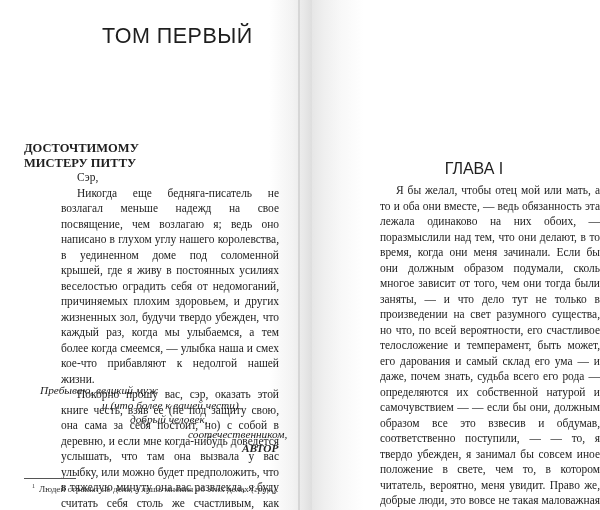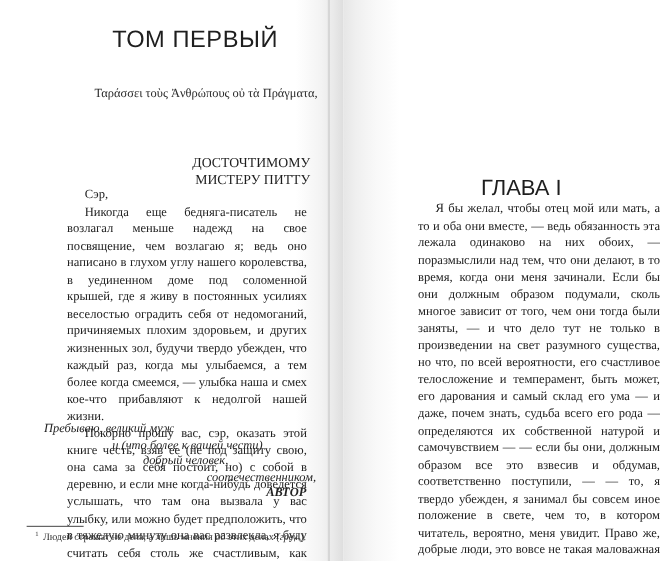--- a/index.html
+++ b/index.html
@@ -34,21 +34,21 @@
   }
   .epigraph {
     position: absolute; left: 62px; top: 78px; width: 196px;
     font-size: 11.3px; line-height: 15px; text-align: right; color: #2a2a2a;
   }
   .epigraph div { white-space: nowrap; }
   .fnref { font-size: 7px; vertical-align: super; line-height: 0; }
 
   .dedication-title {
     position: absolute; left: 0; width: 258px; top: 141px;
-    text-align: right; font-size: 12.5px; line-height: 15px; color: #1e1e1e;
+    text-align: left; font-size: 12.5px; line-height: 15px; color: #1e1e1e; font-weight: bold;
   }
   .dedication-title div { white-space: nowrap; }
 
   .body-text {
     font-size: 11.45px; line-height: 15.5px; text-align: justify;
     color: #222;
   }
   .body-text p { margin: 0; padding-left: 36px; }
   .indent { text-indent: 16px; }
 
@@ -65,34 +65,33 @@
   .fn-rule { position: absolute; left: 0; top: 478px; width: 52px; height: 1px; background: #555; }
   .footnote {
     position: absolute; left: 8px; top: 483px; font-size: 9.2px; color: #333; white-space: nowrap;
   }
   .footnote .fnnum { font-size: 6px; vertical-align: super; margin-right: 4px; }
   .footnote em { font-style: italic; }
 
   .chapter-title {
     position: absolute; left: 300px; width: 300px; top: 160px;
     font-family: "Liberation Sans", "DejaVu Sans", sans-serif;
-    font-size: 20px; color: #1e1e1e; text-align: center; margin: 0; font-weight: normal;
+    font-size: 16px; color: #1e1e1e; text-align: center; margin: 0; font-weight: normal;
     padding-left: 48px; box-sizing: border-box; white-space: nowrap;
   }
   .right-body { position: absolute; left: 344px; top: 183px; width: 256px; }
 </style>
 </head>
 <body>
 
 <div class="spread">
   <div class="page page-left">
     <h1 class="vol-title">ТОМ ПЕРВЫЙ</h1>
 
     <div class="epigraph">
-      <div>Ταράσσει τοὺς Ἀνθρώπους οὐ τὰ Πράγματα,</div>
     </div>
 
     <div class="dedication-title">
       <div>ДОСТОЧТИМОМУ</div>
       <div>МИСТЕРУ ПИТТУ</div>
     </div>
 
     <div class="body-text left-body">
       <p class="salutation">Сэр,</p>
       <p class="indent">Никогда еще бедняга-писатель не возлагал меньше надежд на свое посвящение, чем возлагаю я; ведь оно написано в глухом углу нашего королевства, в уединенном доме под соломенной крышей, где я живу в постоянных усилиях веселостью оградить себя от недомоганий, причиняемых плохим здоровьем, и других жизненных зол, будучи твердо убежден, что каждый раз, когда мы улыбаемся, а тем более когда смеемся, — улыбка наша и смех кое-что прибавляют к недолгой нашей жизни.</p>

